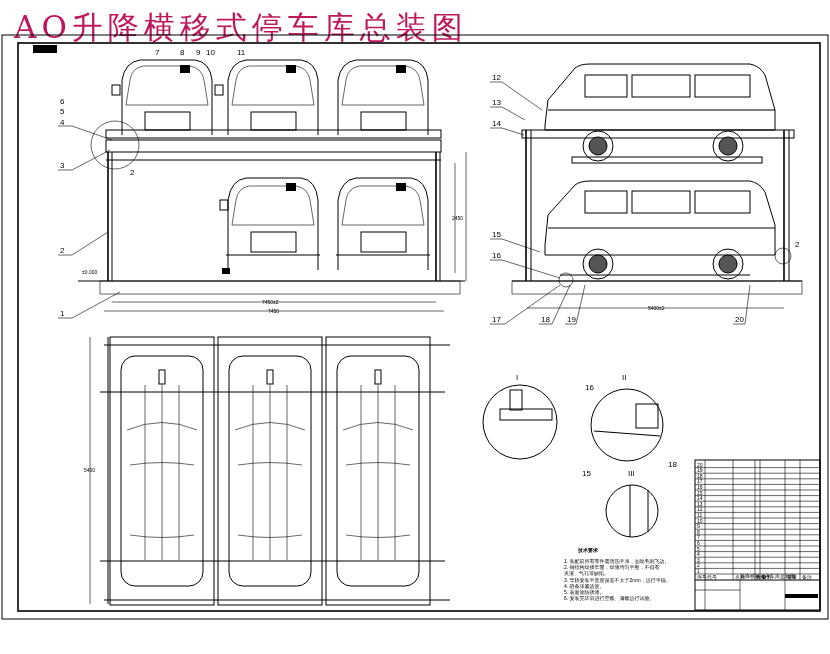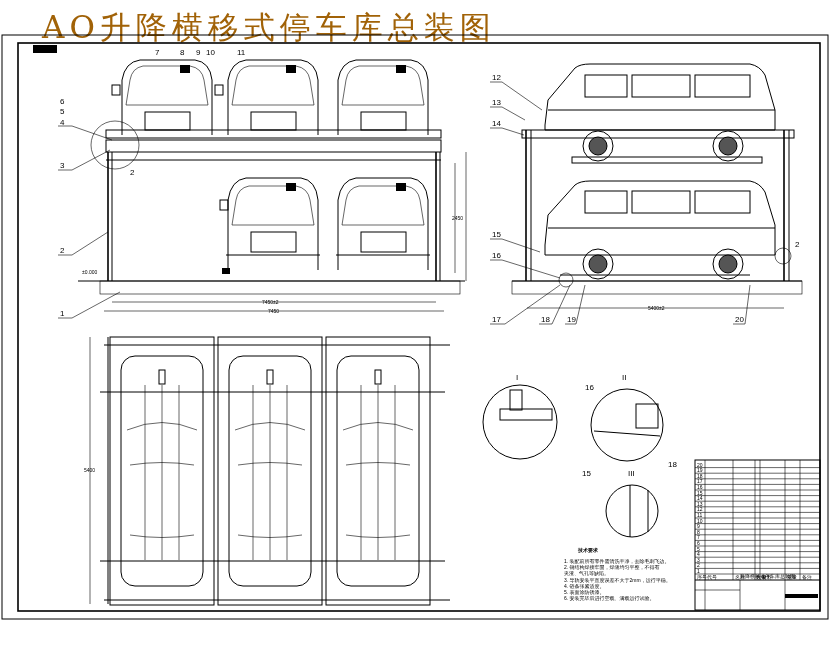--- a/index.html
+++ b/index.html
@@ -1,21 +1,21 @@
 <!DOCTYPE html>
 <html><head>
 <meta charset="utf-8">
 <style>
   html, body { margin: 0; padding: 0; background: #ffffff; }
   body { width: 830px; height: 654px; position: relative; overflow: hidden; font-family: "DejaVu Sans", sans-serif; }
   #drawing { position: absolute; left: 0; top: 0; }
   .title {
     position: absolute; left: 14px; top: 12px;
-    font-family: "DejaVu Serif", serif; font-size: 31px; color: #a16207;
-    letter-spacing: 5px; white-space: nowrap; line-height: 1; margin-left: 28px;
+    font-family: "DejaVu Serif", serif; font-size: 31px; color: #be185d;
+    letter-spacing: 5px; white-space: nowrap; line-height: 1;
   }
   .lbl { font-family: "Liberation Sans", sans-serif; font-size: 8px; fill: #000; }
   .tiny { font-family: "Liberation Sans", sans-serif; font-size: 5px; fill: #000; }
   .ln { stroke: #000; stroke-width: 1; fill: none; }
   .ln2 { stroke: #000; stroke-width: 1.6; fill: none; }
   .thin { stroke: #000; stroke-width: 0.6; fill: none; }
 </style>
 </head>
 <body>
 

